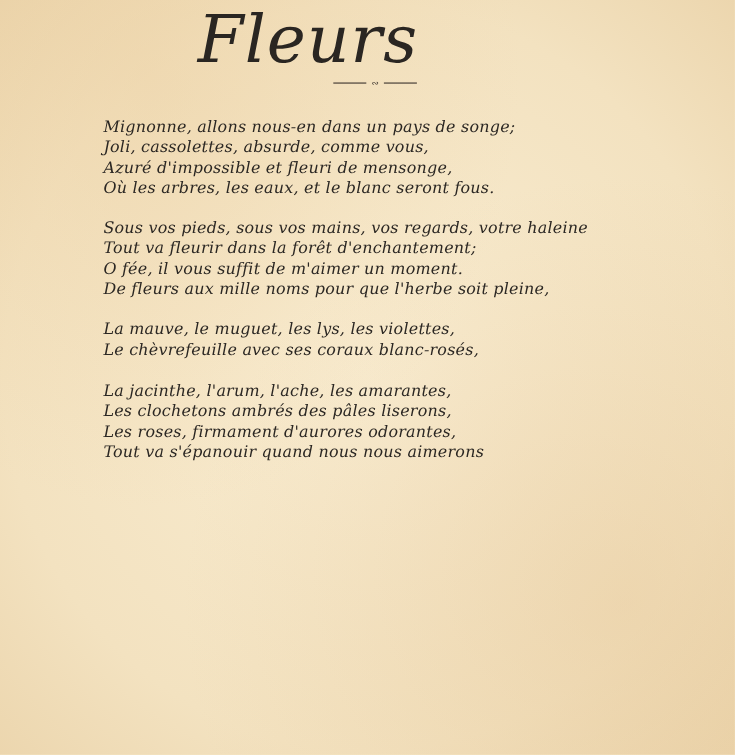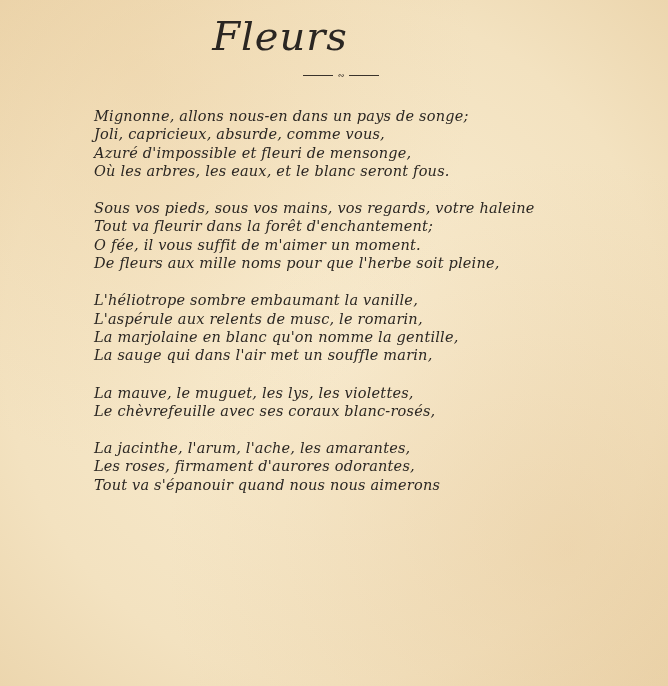--- a/index.html
+++ b/index.html
@@ -23,21 +23,21 @@
       overflow: hidden;
     }
     .title {
       position: absolute;
       left: 0;
       top: 10px;
       width: 560px;
       text-align: center;
       font-family: "DejaVu Serif", serif;
       font-style: italic;
-      font-size: 40px;
+      font-size: 60px;
       line-height: 52px;
       color: #2a2622;
       letter-spacing: 1px;
       margin: 0;
       font-weight: normal;
     }
     .ornament {
       position: absolute;
       left: 303px;
       top: 72px;
@@ -92,39 +92,34 @@
 
   <div class="ornament">
     <div class="line left"></div>
     <div class="knot">∾</div>
     <div class="line right"></div>
   </div>
 
   <div class="poem">
     <div class="stanza">
       <div class="verse">Mignonne, allons nous-en dans un pays de songe;</div>
-      <div class="verse">Joli, capricieux, absurde, comme vous,</div>
+      <div class="verse">Joli, cassolettes, absurde, comme vous,</div>
       <div class="verse">Azuré d'impossible et fleuri de mensonge,</div>
       <div class="verse">Où les arbres, les eaux, et le blanc seront fous.</div>
     </div>
     <div class="stanza">
       <div class="verse">Sous vos pieds, sous vos mains, vos regards, votre haleine</div>
       <div class="verse">Tout va fleurir dans la forêt d'enchantement;</div>
       <div class="verse">O fée, il vous suffit de m'aimer un moment.</div>
       <div class="verse">De fleurs aux mille noms pour que l'herbe soit pleine,</div>
     </div>
     <div class="stanza">
-      <div class="verse">L'héliotrope sombre embaumant la vanille,</div>
-      <div class="verse">L'aspérule aux relents de musc, le romarin,</div>
-      <div class="verse">La marjolaine en blanc qu'on nomme la gentille,</div>
-      <div class="verse">La sauge qui dans l'air met un souffle marin,</div>
-    </div>
-    <div class="stanza">
       <div class="verse">La mauve, le muguet, les lys, les violettes,</div>
       <div class="verse">Le chèvrefeuille avec ses coraux blanc-rosés,</div>
     </div>
     <div class="stanza">
       <div class="verse">La jacinthe, l'arum, l'ache, les amarantes,</div>
+      <div class="verse">Les clochetons ambrés des pâles liserons,</div>
       <div class="verse">Les roses, firmament d'aurores odorantes,</div>
       <div class="verse">Tout va s'épanouir quand nous nous aimerons</div>
     </div>
   </div>
 </div>
 
 </body></html>

